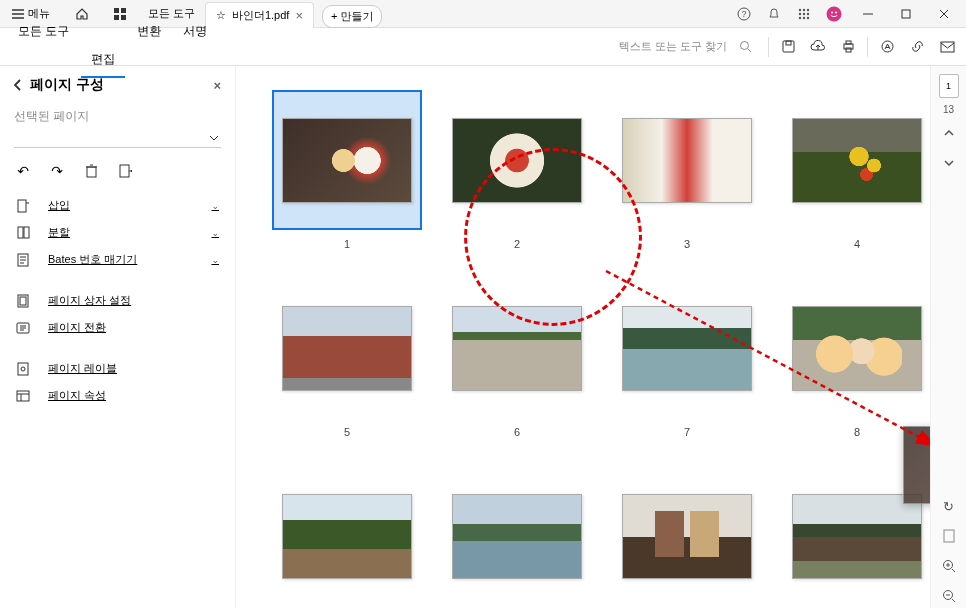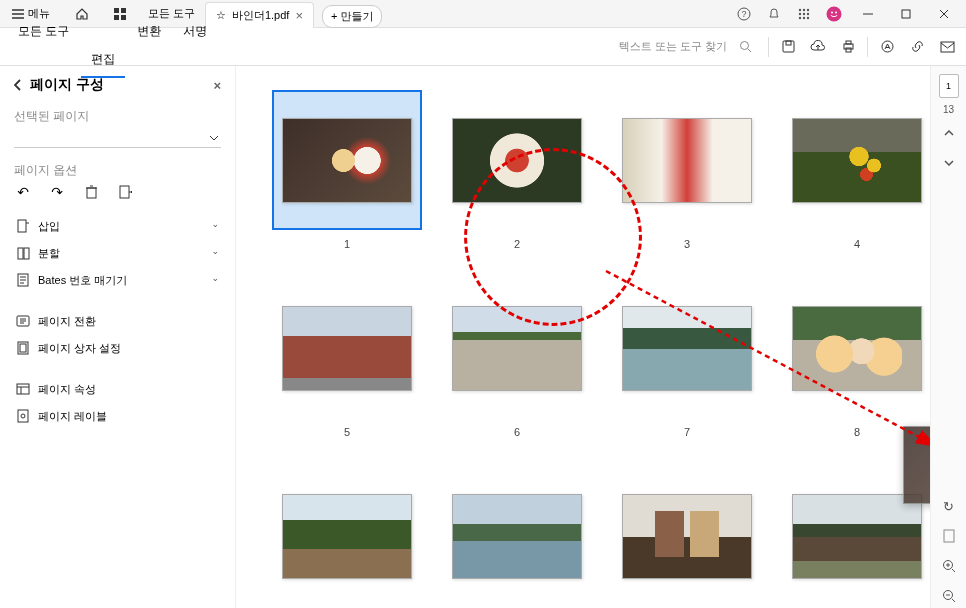--- a/index.html
+++ b/index.html
@@ -28,21 +28,21 @@
 
 .content { display: flex; height: calc(100% - 66px); }
 
 .sidebar { width: 236px; border-right: 1px solid #eee; padding: 10px 14px; display: flex; flex-direction: column; gap: 0; }
 .sb-header { display: flex; align-items: center; gap: 8px; font-size: 14px; font-weight: 600; margin-bottom: 14px; }
 .sb-header .close-x { margin-left: auto; font-size: 13px; color: #666; cursor: pointer; }
 .sb-label { font-size: 12px; color: #888; margin-bottom: 4px; }
 .sb-select { display: flex; align-items: center; justify-content: space-between; border-bottom: 1px solid #ccc; padding: 6px 2px; margin-bottom: 14px; cursor: pointer; font-size: 11px; }
 .sb-row-icons { display: flex; gap: 16px; margin-bottom: 12px; }
 .sb-row-icons span { cursor: pointer; font-size: 14px; display:flex; align-items:center; justify-content:center; width:18px; height:18px; }
-.sb-item { display: flex; align-items: flex-start; gap: 8px; padding: 6px 2px; font-size: 11px; cursor: pointer; }
+.sb-item { display: flex; align-items: center; gap: 18px; padding: 6px 2px; font-size: 11px; cursor: pointer; text-decoration: underline; }
 .sb-item .carat { margin-left: auto; font-size: 9px; color: #555; }
 .sb-gap { height: 14px; }
 .sb-icon { width: 14px; height: 14px; display: inline-flex; align-items: center; justify-content: center; }
 
 .main { flex: 1; position: relative; background: #fff; overflow: hidden; }
 .thumb-grid { display: grid; grid-template-columns: repeat(4, 150px); gap: 28px 20px; padding: 24px 36px; position: relative; }
 .thumb-cell { display: flex; flex-direction: column; align-items: center; gap: 8px; position: relative; }
 .thumb-frame { width: 150px; height: 140px; display: flex; align-items: center; justify-content: center; }
 .thumb-frame.selected { border: 2px solid #1473e6; background: #cfe4f8; }
 .thumb-img { width: 130px; height: 85px; border: 1px solid #aaa; box-shadow: 1px 1px 3px rgba(0,0,0,.15); background: #888; }
@@ -238,21 +238,20 @@
     </div>
     <div class="sb-label">선택된 페이지</div>
     <div class="sb-select">
       <span></span>
       <span>
           <svg width="10" height="6">
             <path d="M1 1l4 4 4-4" fill="none" stroke="#333"></path>
           </svg>
         </span>
     </div>
-    <div class="sb-label">페이지 옵션</div>
     <div class="sb-row-icons">
       <span>↶</span>
       <span>↷</span>
       <span>
           <svg width="13" height="14">
             <rect x="2" y="3" width="9" height="10" fill="none" stroke="#333"></rect>
             <path d="M1 3h11M5 1h3" stroke="#333"></path>
           </svg>
         </span>
       <span>
@@ -288,54 +287,54 @@
             <rect x="1" y="1" width="10" height="12" fill="none" stroke="#333"></rect>
             <path d="M3 4h6M3 7h6M3 10h4" stroke="#333"></path>
           </svg>
         </span>
       <span>Bates 번호 매기기</span>
       <span class="carat">⌄</span>
     </div>
     <div class="sb-gap"></div>
     <div class="sb-item">
       <span class="sb-icon">
+          <svg width="12" height="14">
+            <rect x="1" y="1" width="10" height="12" fill="none" stroke="#333"></rect>
+            <rect x="3" y="3" width="6" height="8" fill="none" stroke="#333"></rect>
+          </svg>
+        </span>
+      <span>페이지 상자 설정</span>
+    </div>
+    <div class="sb-item">
+      <span class="sb-icon">
           <svg width="14" height="12">
             <rect x="1" y="1" width="12" height="10" rx="1" fill="none" stroke="#333"></rect>
             <path d="M4 4h6M4 6h6M4 8h4" stroke="#333"></path>
           </svg>
         </span>
       <span>페이지 전환</span>
     </div>
+    <div class="sb-gap"></div>
     <div class="sb-item">
       <span class="sb-icon">
           <svg width="12" height="14">
             <rect x="1" y="1" width="10" height="12" fill="none" stroke="#333"></rect>
-            <rect x="3" y="3" width="6" height="8" fill="none" stroke="#333"></rect>
-          </svg>
-        </span>
-      <span>페이지 상자 설정</span>
-    </div>
-    <div class="sb-gap"></div>
+            <circle cx="6" cy="7" r="2" fill="none" stroke="#333"></circle>
+          </svg>
+        </span>
+      <span>페이지 레이블</span>
+    </div>
     <div class="sb-item">
       <span class="sb-icon">
           <svg width="14" height="12">
             <rect x="1" y="1" width="12" height="10" fill="none" stroke="#333"></rect>
             <path d="M1 4h12M5 4v7" stroke="#333"></path>
           </svg>
         </span>
       <span>페이지 속성</span>
-    </div>
-    <div class="sb-item">
-      <span class="sb-icon">
-          <svg width="12" height="14">
-            <rect x="1" y="1" width="10" height="12" fill="none" stroke="#333"></rect>
-            <circle cx="6" cy="7" r="2" fill="none" stroke="#333"></circle>
-          </svg>
-        </span>
-      <span>페이지 레이블</span>
     </div>
   </div>
 
   <div class="main">
     <div class="thumb-grid">
       <div class="thumb-cell">
         <div class="thumb-frame selected">
             <div class="thumb-img food1"></div>
           </div>
         <div class="thumb-num">1</div>

